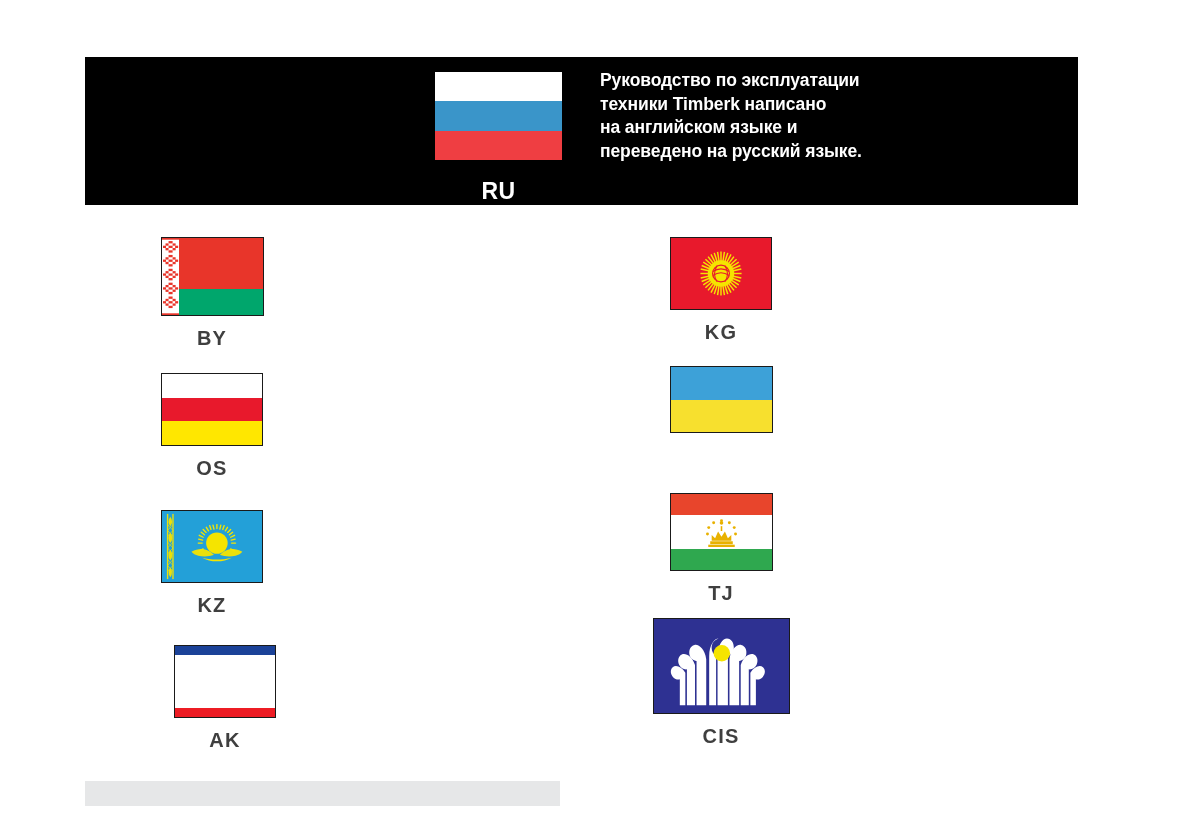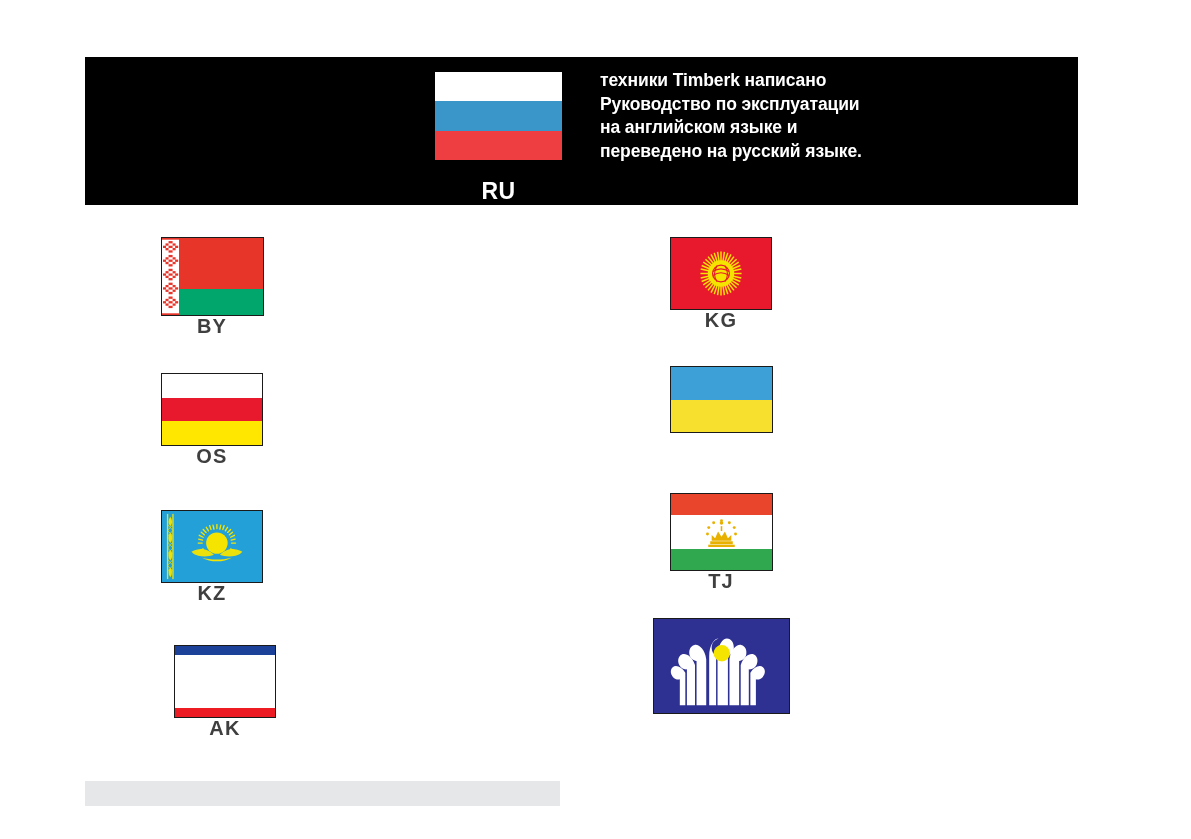--- a/index.html
+++ b/index.html
@@ -80,21 +80,21 @@
     box-sizing: border-box;
     position: relative;
     overflow: hidden;
     background: #ffffff;
   }
   .flag-cell .flag-label {
     color: #3f3f3f;
     font-size: 20px;
     font-weight: bold;
     letter-spacing: 1.2px;
-    margin-top: 0;
+    margin-top: 12px;
     line-height: 1;
   }
 
   
   .stripe { position: absolute; left: 0; width: 100%; }
 
   
   .by-red   { top: 0;      height: 66%;  background: #e8352a; }
   .by-green { top: 66%;    height: 34%;  background: #00a66c; }
   .by-orn {
@@ -150,22 +150,22 @@
   <div id="header-flag-block">
     <div id="header-flag" class="flag-frame">
       <div class="stripe" style="top:0;height:33.34%;background:#ffffff;"></div>
       <div class="stripe" style="top:33.34%;height:33.33%;background:#3a95c9;"></div>
       <div class="stripe" style="top:66.67%;height:33.33%;background:#ef3e42;"></div>
     </div>
     <div id="header-flag-label">RU</div>
   </div>
 
   <div id="header-text">
+    <span class="hline">Руководство по эксплуатации</span>
     <span class="hline">техники Timberk написано</span>
-    <span class="hline">Руководство по эксплуатации</span>
     <span class="hline">на английском языке и</span>
     <span class="hline">переведено на русский языке.</span>
   </div>
 
 </div>
 
 <div id="flag-grid">
 
   <div class="flag-cell" style="left:107px;top:12px;width:210px;">
     <div class="flag-box" style="width:103px;height:79px;">
@@ -407,17 +407,18 @@
           <path d="M76.6 88 L76.6 41 C78 31 84 25.5 88.5 26.5 C93 27.5 94.5 32.5 93.5 36.8 C92.7 40.2 89.8 42.6 86.4 42.8 L86.4 88 Z"></path>
           <path d="M53 88 L53 41 C51.6 31 45.6 25.5 41.1 26.5 C36.6 27.5 35.1 32.5 36.1 36.8 C36.9 40.2 39.8 42.6 43.2 42.8 L43.2 88 Z"></path>
           <path d="M88 88 L88 47 C90.8 38.2 97.4 34.4 101.4 36.3 C105.4 38.2 105.8 43.3 104 47 C102.5 50 99.4 51.8 96.2 51.4 L96.2 88 Z"></path>
           <path d="M41.6 88 L41.6 47 C38.8 38.2 32.2 34.4 28.2 36.3 C24.2 38.2 23.8 43.3 25.6 47 C27.1 50 30.2 51.8 33.4 51.4 L33.4 88 Z"></path>
           <path d="M97.8 88 L97.8 55 C101.6 48.5 107.6 46.6 110.6 49.3 C113.6 52 112.8 56.6 110.2 59.4 C108.4 61.3 105.8 62.2 103.4 61.6 L103.4 88 Z"></path>
           <path d="M31.8 88 L31.8 55 C28 48.5 22 46.6 19 49.3 C16 52 16.8 56.6 19.4 59.4 C21.2 61.3 23.8 62.2 26.2 61.6 L26.2 88 Z"></path>
           <circle cx="68.8" cy="35" r="8.4" fill="#f5e400"></circle>
         </g>
       </svg>
     </div>
+    <div class="flag-label">CIS</div>
   </div>
 
 </div>
 
 <div id="bottom-bar"></div>
 
 </body></html>

